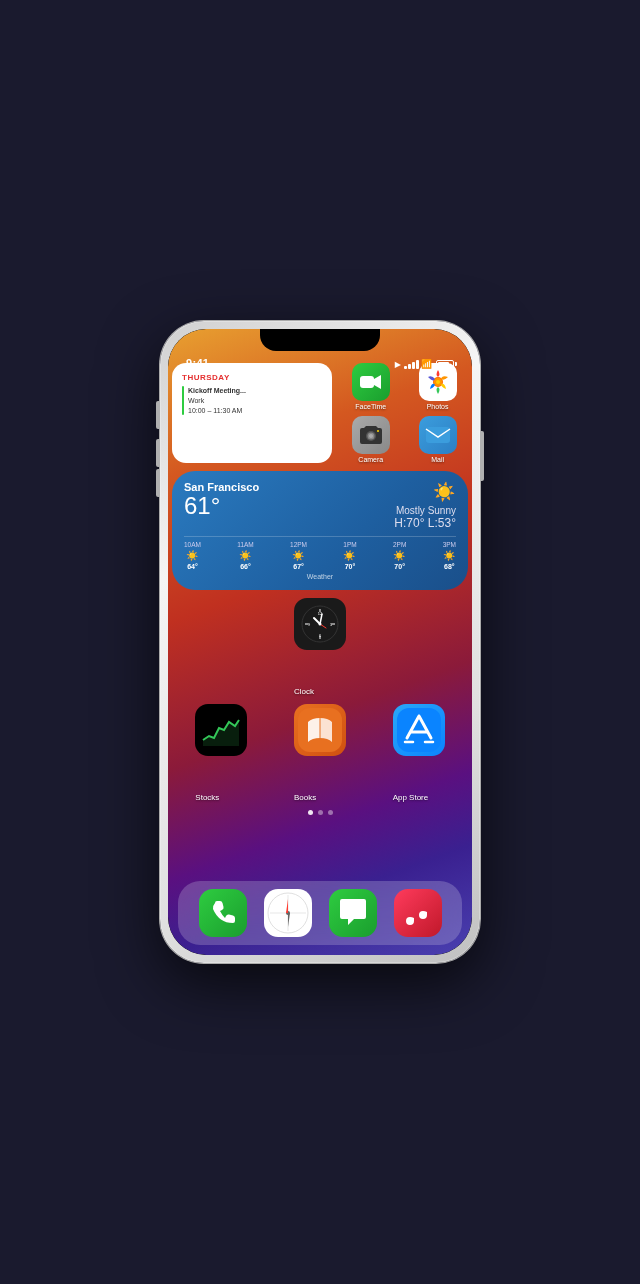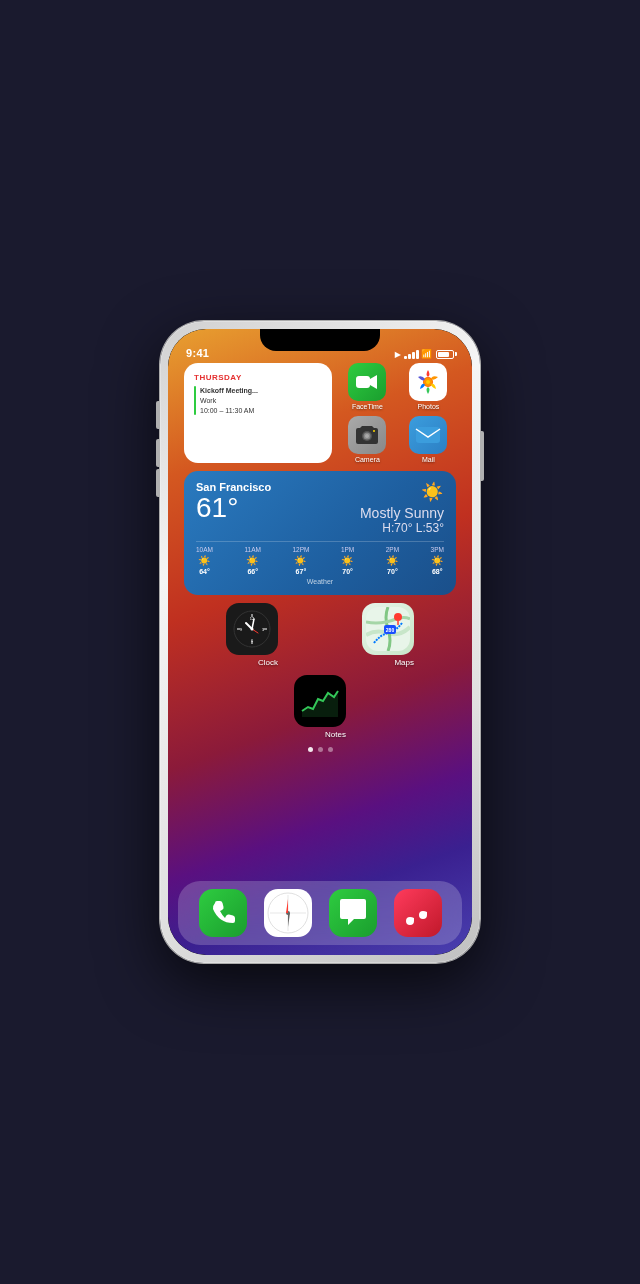--- a/index.html
+++ b/index.html
@@ -66,21 +66,21 @@
       transform: translateX(-50%);
       width: 120px;
       height: 22px;
       background: #000;
       border-radius: 0 0 16px 16px;
       z-index: 100;
     }
     
     .status-bar {
       position: absolute;
-      top: 6px;
+      top: 16px;
       left: 0;
       right: 0;
       height: 28px;
       display: flex;
       justify-content: space-between;
       align-items: flex-end;
       padding: 0 18px 4px;
       z-index: 99;
     }
     .status-time {
@@ -131,21 +131,21 @@
       width: 80%;
       border-radius: 1px;
     }
     
     .home-content {
       position: absolute;
       top: 28px;
       left: 0;
       right: 0;
       bottom: 0;
-      padding: 6px 16px 0;
+      padding: 6px 4px 0;
     }
     
     .widgets-row {
       display: flex;
       gap: 8px;
       margin-bottom: 8px;
     }
     
     .calendar-widget {
       background: #fff;
@@ -221,32 +221,32 @@
     .icon-facetime { background: linear-gradient(135deg, #2ecc40, #1a9e2e); }
     
     .icon-photos { background: #fff; }
     
     .icon-camera { background: linear-gradient(135deg, #aaa, #888); }
     
     .icon-mail { background: linear-gradient(135deg, #3b9ddd, #2c7fc4); }
     
     .weather-widget {
       background: linear-gradient(135deg, #2a7abf 0%, #1e5fa0 60%, #1a4f8a 100%);
-      border-radius: 14px;
+      border-radius: 23px;
       padding: 10px 12px;
       margin-bottom: 8px;
       position: relative;
     }
     .weather-city {
       font-size: 11px;
       font-weight: 600;
       color: #fff;
     }
     .weather-temp {
-      font-size: 28px;
+      font-size: 24px;
       font-weight: 200;
       color: #fff;
       line-height: 1.1;
     }
     .weather-hourly {
       display: flex;
       justify-content: space-between;
       margin-top: 6px;
       padding-top: 4px;
       border-top: 1px solid rgba(255,255,255,0.2);
@@ -337,21 +337,22 @@
     .app-label-lg {
       font-size: 8px;
       color: #fff;
       text-align: center;
       text-shadow: 0 1px 2px rgba(0,0,0,0.5);
       margin-top: 3px;
     }
     .app-icon-container-lg {
       display: flex;
       flex-direction: column;
-      align-items: flex-end;
+      align-items: flex-start;
+      gap: 34px;
     }
     
     .page-dots {
       display: flex;
       justify-content: center;
       gap: 5px;
       margin: 6px 0;
     }
     .page-dot {
       width: 5px;
@@ -493,21 +494,21 @@
         </div>
 
         <div class="weather-widget">
           <div style="display:flex;justify-content:space-between;align-items:flex-start;">
             <div>
               <div class="weather-city">San Francisco</div>
               <div class="weather-temp">61°</div>
             </div>
             <div style="text-align:right;">
               <div style="font-size:18px;margin-bottom:2px;">☀️</div>
-              <div style="font-size:14px;color:#dde;">Mostly Sunny</div>
+              <div style="font-size:10px;color:#dde;">Mostly Sunny</div>
               <div style="font-size:12px;color:#dde;">
                 <span>H:70°</span> <span>L:53°</span>
               </div>
             </div>
           </div>
 
           <div class="weather-hourly">
             <div class="weather-hour">
               <div class="weather-hour-time">10AM</div>
               <div class="weather-hour-icon">☀️</div>
@@ -564,60 +565,66 @@
 
                 <line x1="20" y1="20" x2="22" y2="10" stroke="white" stroke-width="1.5" stroke-linecap="round"></line>
 
                 <line x1="20" y1="20" x2="26" y2="24" stroke="#ff3b30" stroke-width="1" stroke-linecap="round"></line>
                 <circle cx="20" cy="20" r="1.5" fill="white"></circle>
               </svg>
             </div>
             <div class="app-label-lg">Clock</div>
           </div>
 
-          <div class="app-icon-container-lg">
-            <div class="app-icon-lg icon-maps">
-              <svg width="44" height="44" viewBox="0 0 44 44">
-                <rect width="44" height="44" rx="12" fill="#e8f5e9"></rect>
-
-                <path d="M0 28 Q10 22 22 26 Q34 30 44 20" stroke="#c8e6c9" stroke-width="4" fill="none"></path>
-                <path d="M22 0 Q18 10 22 22 Q26 34 22 44" stroke="#81c784" stroke-width="3" fill="none"></path>
-                <path d="M0 15 Q15 18 30 12 Q38 9 44 12" stroke="#a5d6a7" stroke-width="3" fill="none"></path>
-
-                <path d="M8 36 Q14 28 22 26 Q30 24 36 16" stroke="#007aff" stroke-width="2" fill="none" stroke-dasharray="2,1"></path>
-
-                <rect x="18" y="18" width="12" height="9" rx="2" fill="#1a4fff"></rect>
-                <text x="24" y="25" text-anchor="middle" fill="white" font-size="5" font-weight="bold">280</text>
-
-                <circle cx="32" cy="10" r="4" fill="#ff3b30"></circle>
-                <path d="M32 14 L32 18" stroke="#ff3b30" stroke-width="1.5"></path>
-              </svg>
-            </div>
-            <div class="app-label-lg">Maps</div>
-          </div>
 
 
         </div>
 
         <div class="app-row">
 
           <div class="app-icon-container-lg">
             <div class="app-icon-lg icon-stocks">
               <svg width="44" height="44" viewBox="0 0 44 44">
                 <rect width="44" height="44" rx="12" fill="#000"></rect>
 
                 <polyline points="4,32 10,28 15,30 20,20 25,22 30,14 36,18 40,12" stroke="#34c759" stroke-width="2" fill="none"></polyline>
                 <polyline points="4,32 10,28 15,30 20,20 25,22 30,14 36,18 40,12 40,38 4,38" fill="rgba(52,199,89,0.15)"></polyline>
               </svg>
             </div>
-            <div class="app-label-lg">Notes</div>
-          </div>
-
-
-
+            <div class="app-label-lg">Stocks</div>
+          </div>
+
+
+          <div class="app-icon-container-lg">
+            <div class="app-icon-lg icon-books">
+              <svg width="44" height="44" viewBox="0 0 44 44">
+                <rect width="44" height="44" rx="12" fill="#e87020"></rect>
+
+                <path d="M22 10 Q14 10 10 14 L10 34 Q14 30 22 30 Z" fill="white" opacity="0.9"></path>
+                <path d="M22 10 Q30 10 34 14 L34 34 Q30 30 22 30 Z" fill="white" opacity="0.8"></path>
+                <line x1="22" y1="10" x2="22" y2="30" stroke="#e87020" stroke-width="1"></line>
+              </svg>
+            </div>
+            <div class="app-label-lg">Books</div>
+          </div>
+
+          <div class="app-icon-container-lg">
+            <div class="app-icon-lg icon-appstore">
+              <svg width="44" height="44" viewBox="0 0 44 44">
+                <rect width="44" height="44" rx="12" fill="#0a84ff"></rect>
+
+                <path d="M22 8 L10 30 M22 8 L34 30" stroke="white" stroke-width="3" stroke-linecap="round" fill="none"></path>
+                <line x1="14" y1="24" x2="30" y2="24" stroke="white" stroke-width="3" stroke-linecap="round"></line>
+
+                <line x1="8" y1="34" x2="16" y2="34" stroke="white" stroke-width="2.5" stroke-linecap="round"></line>
+                <line x1="28" y1="34" x2="36" y2="34" stroke="white" stroke-width="2.5" stroke-linecap="round"></line>
+              </svg>
+            </div>
+            <div class="app-label-lg">App Store</div>
+          </div>
         </div>
 
         <div class="page-dots">
           <div class="page-dot active"></div>
           <div class="page-dot"></div>
           <div class="page-dot"></div>
         </div>
 
       </div>
 

